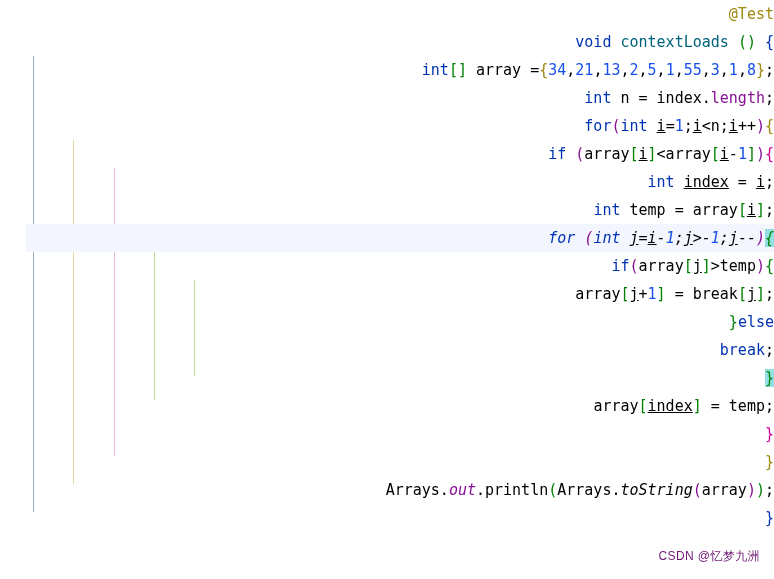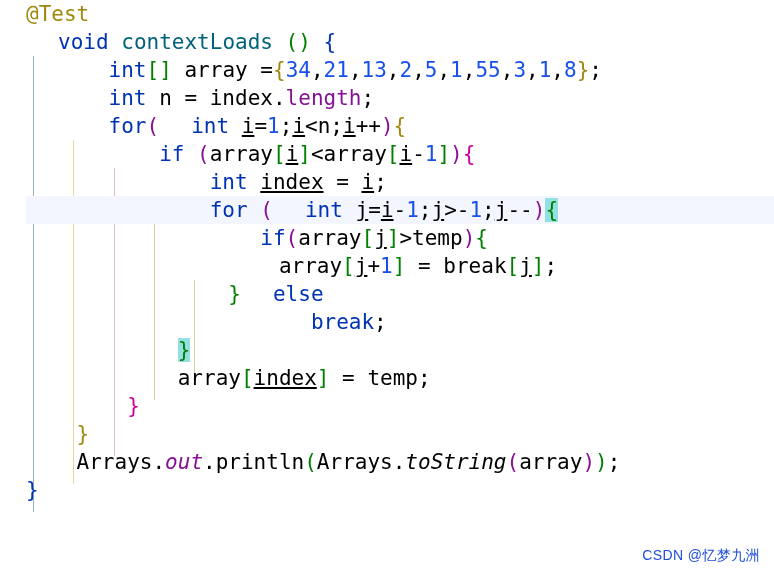--- a/index.html
+++ b/index.html
@@ -26,33 +26,35 @@
     position: absolute;
     width: 1px;
     pointer-events: none;
   }
 
   
   .line {
     position: relative;
     height: 28px;
     line-height: 28px;
-    font-size: 21px;
+    font-size: 15px;
     white-space: pre;
     color: #000000;
     z-index: 2;
+    text-align: right;
   }
   .line .pad { color: transparent; }
 
   .line.current {
     background: #f3f6ff;
+    font-style: italic;
   }
 
   
-  .kw      { color: #0033b3; margin-left: 32px; }              
+  .kw      { color: #0033b3; }              
   .anno    { color: #9e880d; }              
   .mth     { color: #00627a; }              
   .fld     { color: #871094; }              
   .num     { color: #1750eb; }              
   .plain   { color: #000000; }
   .sq      { color: #008000; }              
   .p1      { color: #008000; }              
   .p2      { color: #871094; }              
   .b1      { color: #0033b3; }              
   .b2      { color: #9e880d; }              
@@ -61,22 +63,22 @@
   .ital    { font-style: italic; }
   .undl    { text-decoration: underline; }
   .brmatch { background: #93e0e3; }         
 
   
   #watermark {
     position: absolute;
     right: 14px;
     bottom: 14px;
     font-family: "Liberation Sans", sans-serif;
-    font-size: 14px;
-    color: #1d4ed8;
+    font-size: 12px;
+    color: #701a75;
     letter-spacing: 0.4px;
     z-index: 5;
     user-select: none;
   }
 </style>
 </head>
 <body>
 
 <div id="editor">
 
@@ -89,20 +91,21 @@
     </div>
 
   <div id="code" style="padding-left: 26px; padding-top: 0px;">
       <div class="line"><span class="pad"></span><span class="anno">@Test</span></div>
       <div class="line"><span class="pad"></span><span class="kw">void</span><span class="plain"> </span><span class="mth">contextLoads</span><span class="plain"> </span><span class="p1">()</span><span class="plain"> </span><span class="b1">{</span></div>
       <div class="line"><span class="pad">    </span><span class="kw">int</span><span class="sq">[]</span><span class="plain"> array =</span><span class="b2">{</span><span class="num">34</span><span class="plain">,</span><span class="num">21</span><span class="plain">,</span><span class="num">13</span><span class="plain">,</span><span class="num">2</span><span class="plain">,</span><span class="num">5</span><span class="plain">,</span><span class="num">1</span><span class="plain">,</span><span class="num">55</span><span class="plain">,</span><span class="num">3</span><span class="plain">,</span><span class="num">1</span><span class="plain">,</span><span class="num">8</span><span class="b2">}</span><span class="plain">;</span></div>
       <div class="line"><span class="pad">    </span><span class="kw">int</span><span class="plain"> n = index.</span><span class="fld">length</span><span class="plain">;</span></div>
       <div class="line"><span class="pad">    </span><span class="kw">for</span><span class="p2">(</span><span class="kw">int</span><span class="plain"> </span><span class="plain undl">i</span><span class="plain">=</span><span class="num">1</span><span class="plain">;</span><span class="plain undl">i</span><span class="plain">&lt;n;</span><span class="plain undl">i</span><span class="plain">++</span><span class="p2">)</span><span class="b2">{</span></div>
       <div class="line"><span class="pad">        </span><span class="kw">if</span><span class="plain"> </span><span class="p2">(</span><span class="plain">array</span><span class="sq">[</span><span class="plain undl">i</span><span class="sq">]</span><span class="plain">&lt;array</span><span class="sq">[</span><span class="plain undl">i</span><span class="plain">-</span><span class="num">1</span><span class="sq">]</span><span class="p2">)</span><span class="b3">{</span></div>
       <div class="line"><span class="pad">            </span><span class="kw">int</span><span class="plain"> </span><span class="plain undl">index</span><span class="plain"> = </span><span class="plain undl">i</span><span class="plain">;</span></div>
+      <div class="line"><span class="pad">            </span><span class="kw">int</span><span class="plain"> temp = array</span><span class="sq">[</span><span class="plain undl">i</span><span class="sq">]</span><span class="plain">;</span></div>
       <div class="line current"><span class="pad">            </span><span class="kw">for</span><span class="plain"> </span><span class="p2">(</span><span class="kw">int</span><span class="plain"> </span><span class="plain undl">j</span><span class="plain">=</span><span class="plain undl">i</span><span class="plain">-</span><span class="num">1</span><span class="plain">;</span><span class="plain undl">j</span><span class="plain">&gt;-</span><span class="num">1</span><span class="plain">;</span><span class="plain undl">j</span><span class="plain">--</span><span class="p2">)</span><span class="b4 brmatch">{</span></div>
       <div class="line"><span class="pad">                </span><span class="kw">if</span><span class="p2">(</span><span class="plain">array</span><span class="sq">[</span><span class="plain undl">j</span><span class="sq">]</span><span class="plain">&gt;temp</span><span class="p2">)</span><span class="b4">{</span></div>
       <div class="line"><span class="pad">                    </span><span class="plain">array</span><span class="sq">[</span><span class="plain undl">j</span><span class="plain">+</span><span class="num">1</span><span class="sq">]</span><span class="plain"> = break</span><span class="sq">[</span><span class="plain undl">j</span><span class="sq">]</span><span class="plain">;</span></div>
       <div class="line"><span class="pad">                </span><span class="b4">}</span><span class="kw">else</span></div>
       <div class="line"><span class="pad">                    </span><span class="kw">break</span><span class="plain">;</span></div>
       <div class="line"><span class="pad">            </span><span class="b4 brmatch">}</span></div>
       <div class="line"><span class="pad">            </span><span class="plain">array</span><span class="sq">[</span><span class="plain undl">index</span><span class="sq">]</span><span class="plain"> = temp;</span></div>
       <div class="line"><span class="pad">        </span><span class="b3">}</span></div>
       <div class="line"><span class="pad">    </span><span class="b2">}</span></div>
       <div class="line"><span class="pad">    </span><span class="plain">Arrays.</span><span class="fld ital">out</span><span class="plain">.println</span><span class="p1">(</span><span class="plain">Arrays.</span><span class="plain ital">toString</span><span class="p2">(</span><span class="plain">array</span><span class="p2">)</span><span class="p1">)</span><span class="plain">;</span></div>

